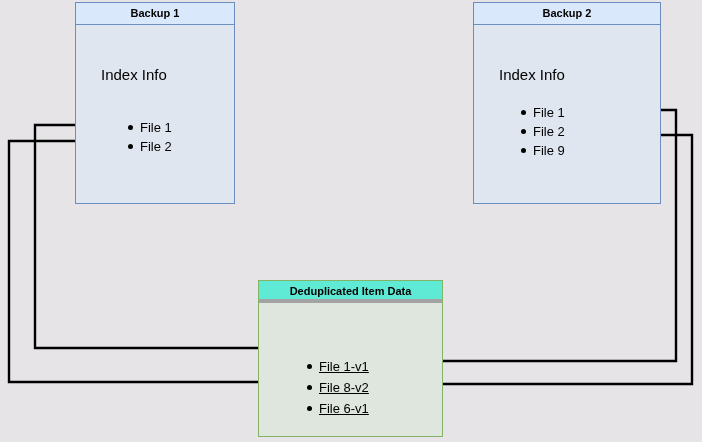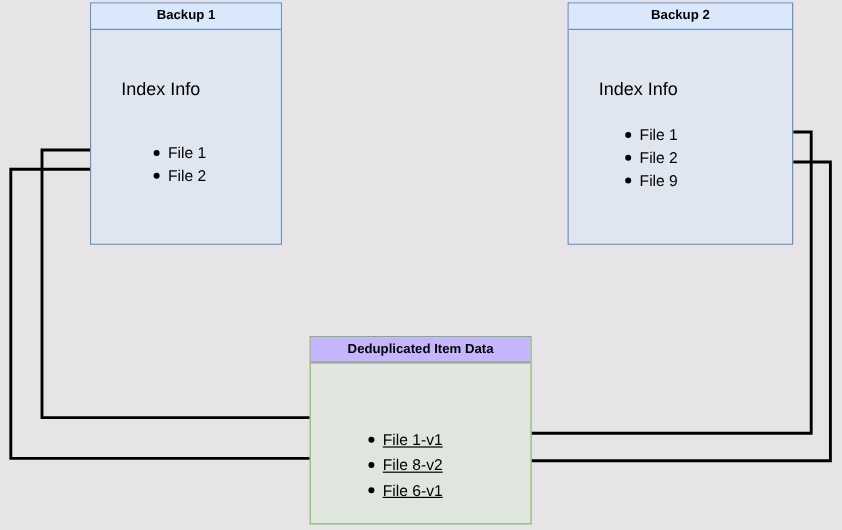--- a/index.html
+++ b/index.html
@@ -51,22 +51,22 @@
     box-sizing: border-box;
     background: transparent;
     position: relative;
     height: calc(100% - 22px);
   }
   .node-green {
     border: 1px solid #82b366;
     background: #d5e8d4;
   }
   .node-green .node-header {
-    background: #c4b5fd;
-    border-bottom: 2px solid #a3a3a3;
+    background: #5eead4;
+    border-bottom: 4px solid #a3a3a3;
     font-size: 11px;
   }
   
   .node .node-body {
     background: rgba(230,228,230,0.55);
   }
 
   .index-label {
     position: absolute;
     font-size: 15px;

